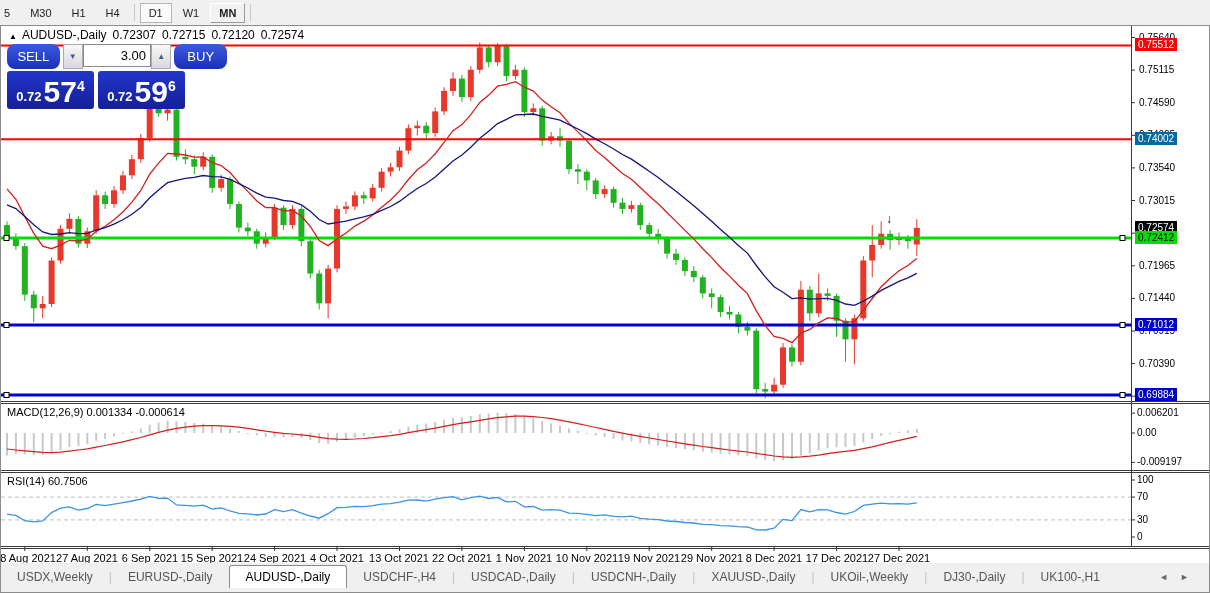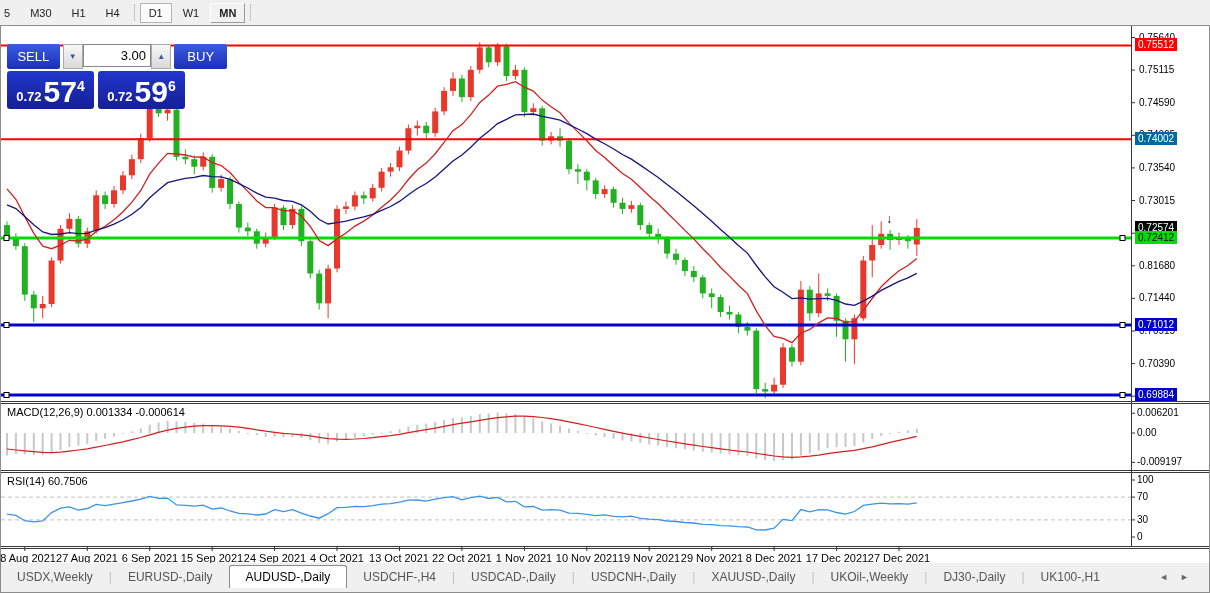--- a/index.html
+++ b/index.html
@@ -11,21 +11,21 @@
   .tfbtn.raised{background:#f2f2f2;border:1px solid #9a9a9a;border-top-color:#fff;border-left-color:#fff;font-weight:bold;}
   .tfsep{width:1px;height:17px;background:#c8c8c8;margin:0 4px;}
   .window{position:absolute;left:0;top:25px;width:1208px;height:566px;border:1px solid #8c8c8c;background:#fff;}
   .chart-area{position:absolute;left:0;top:0;width:1208px;height:566px;}
   #chart-svg{position:absolute;left:0;top:0;}
   .symbol-line{position:absolute;left:8px;top:2px;font-size:12px;color:#000;z-index:4;white-space:nowrap;}
   .symbol-line .arr{font-size:8px;margin-right:5px;}
   .symbol-line span.v{margin-left:6px;}
   .trade-panel{position:absolute;left:6px;top:18px;width:220px;z-index:5;}
   .tp-row1{display:flex;height:25px;}
-  .tp-btn{width:57px;height:25px;border:none;border-radius:2px;color:#fff;font-size:13px;
+  .tp-btn{width:57px;height:25px;border:none;border-radius:8px;color:#fff;font-size:13px;
     background:linear-gradient(#3a5be0,#1b2fb8);cursor:pointer;padding:0;}
   .tp-spin{width:20px;height:23px;border:1px solid #aaa;background:linear-gradient(#f8f8f8,#d9d9d9);
     font-size:8px;color:#3c5a99;text-align:center;line-height:23px;cursor:pointer;}
   .tp-vol{width:58px;height:21px;border:1px solid #888;font-size:13px;text-align:right;padding:0 4px;}
   .tp-row2{display:flex;margin-top:2px;}
   .tp-price{width:87px;height:36px;border-radius:3px;background:linear-gradient(#2136cc,#151f96);
     color:#fff;display:flex;align-items:flex-end;justify-content:center;padding-bottom:2px;cursor:pointer;}
   .tp-price .pfx{font-size:13px;font-weight:bold;margin-bottom:3px;}
   .tp-price .big{font-size:30px;font-weight:bold;line-height:30px;margin-left:2px;}
   .tp-price .sup{font-size:14px;font-weight:bold;margin-bottom:13px;}
@@ -430,20 +430,23 @@
         <line x1="460.9" y1="520.5" x2="460.9" y2="525" stroke="#333" stroke-width="1"></line>
         <line x1="523.4" y1="520.5" x2="523.4" y2="525" stroke="#333" stroke-width="1"></line>
         <line x1="585.8" y1="520.5" x2="585.8" y2="525" stroke="#333" stroke-width="1"></line>
         <line x1="648.2" y1="520.5" x2="648.2" y2="525" stroke="#333" stroke-width="1"></line>
         <line x1="710.7" y1="520.5" x2="710.7" y2="525" stroke="#333" stroke-width="1"></line>
         <line x1="773.1" y1="520.5" x2="773.1" y2="525" stroke="#333" stroke-width="1"></line>
         <line x1="835.6" y1="520.5" x2="835.6" y2="525" stroke="#333" stroke-width="1"></line>
         <line x1="898.0" y1="520.5" x2="898.0" y2="525" stroke="#333" stroke-width="1"></line>
       </svg>
 
+    <div class="symbol-line">
+      <span class="arr">▲</span><span>AUDUSD-,Daily</span><span class="v">0.72307</span><span class="v">0.72715</span><span class="v">0.72120</span><span class="v">0.72574</span>
+    </div>
 
     <div class="trade-panel">
       <div class="tp-row1">
         <button class="tp-btn">SELL</button>
         <div class="tp-spin" style="margin-left:3px">▼</div>
         <input class="tp-vol" value="3.00" style="">
         <div class="tp-spin" style="margin-right:3px">▲</div>
         <button class="tp-btn">BUY</button>
       </div>
       <div class="tp-row2">
@@ -503,21 +506,21 @@
         <div class="tab-arrows"><span>◄</span><span>►</span></div>
       </div>
     <div class="bottom-strip"></div>
   <div class="scale-label" style="left:1138px;top:6px">0.75640</div>
       <div class="scale-label" style="left:1138px;top:38px">0.75115</div>
       <div class="scale-label" style="left:1138px;top:71px">0.74590</div>
       <div class="scale-label" style="left:1138px;top:103px">0.74065</div>
       <div class="scale-label" style="left:1138px;top:136px">0.73540</div>
       <div class="scale-label" style="left:1138px;top:169px">0.73015</div>
       <div class="scale-label" style="left:1138px;top:201px">0.72490</div>
-      <div class="scale-label" style="left:1138px;top:234px">0.81680</div>
+      <div class="scale-label" style="left:1138px;top:234px">0.71965</div>
       <div class="scale-label" style="left:1138px;top:266px">0.71440</div>
       <div class="scale-label" style="left:1138px;top:299px">0.70915</div>
       <div class="scale-label" style="left:1138px;top:332px">0.70390</div>
       <div class="scale-label" style="left:1138px;top:364px">0.69865</div>
       <div class="scale-label" style="left:1136px;top:381px">0.006201</div>
       <div class="scale-label" style="left:1136px;top:401px">0.00</div>
       <div class="scale-label" style="left:1136px;top:430px">-0.009197</div>
       <div class="scale-label" style="left:1136px;top:448px">100</div>
       <div class="scale-label" style="left:1136px;top:465px">70</div>
       <div class="scale-label" style="left:1136px;top:488px">30</div>

